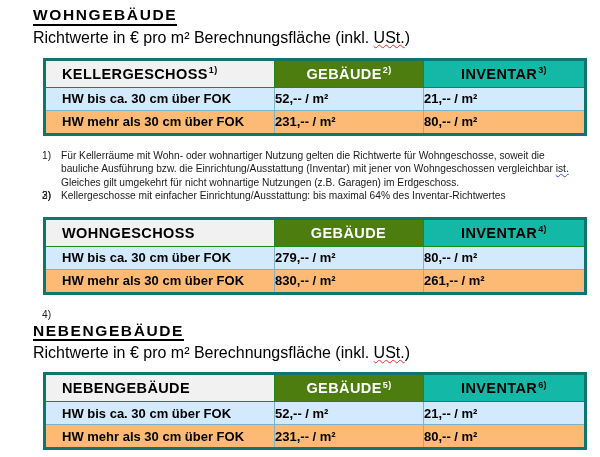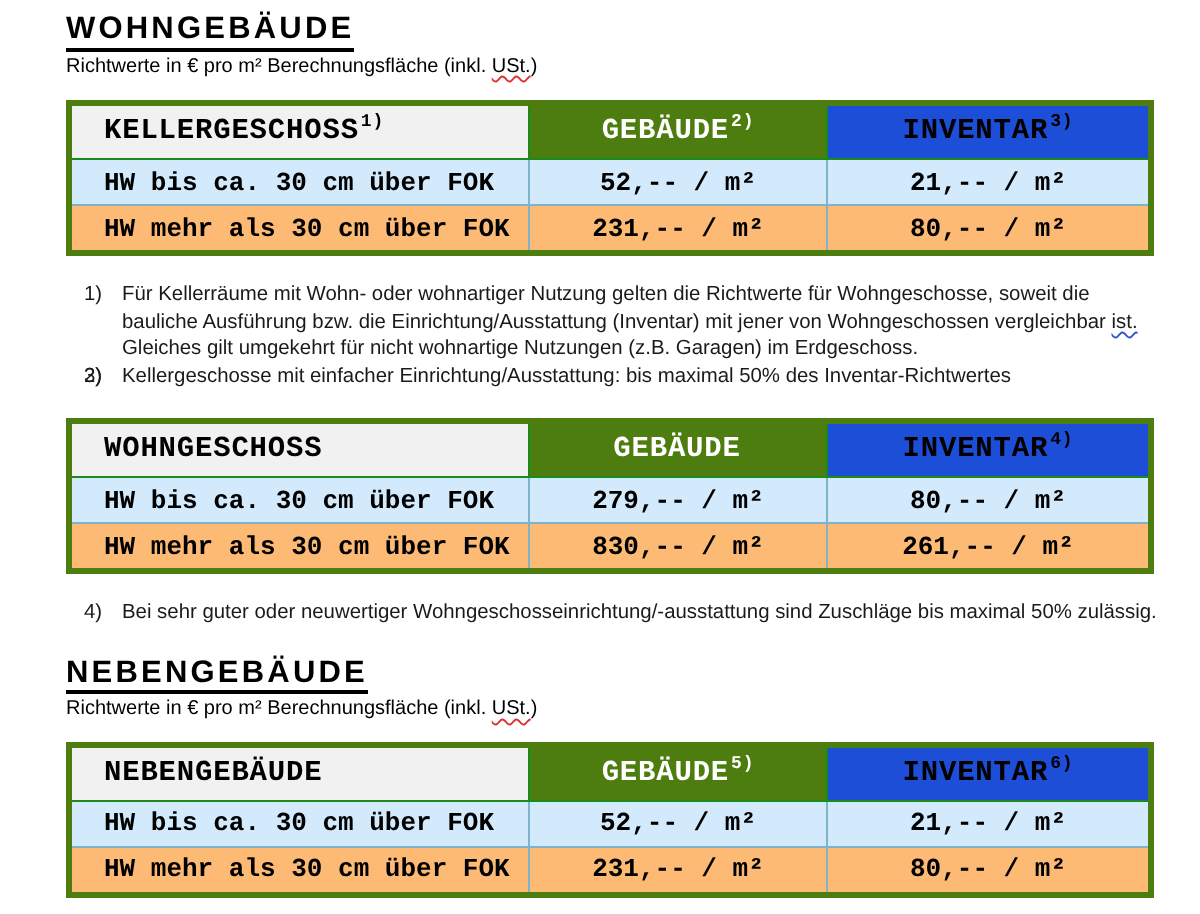--- a/index.html
+++ b/index.html
@@ -33,21 +33,21 @@
     display: inline-block;
     font-size: 15.5px;
     font-weight: bold;
     letter-spacing: 1.6px;
     border-bottom: 2px solid #000;
     padding-bottom: 0px;
     line-height: 1.15;
     white-space: nowrap;
   }
   .section-sub {
-    font-size: 10px;
+    font-size: 16px;
     font-weight: normal;
     letter-spacing: 0px;
     line-height: 1.25;
     padding-top: 2px;
     white-space: nowrap;
   }
 
   
   .spell {
     text-decoration: underline;
@@ -62,23 +62,22 @@
     text-decoration-color: #3355cc;
     text-decoration-thickness: 1px;
     text-underline-offset: 1px;
   }
 
   
   .rate-table {
     border-collapse: collapse;
     table-layout: fixed;
     width: 541px;
-    margin-left: 33px;
-    border: 3px solid #4d7c0f;
-    font-family: Liberation Mono, monospace;
+    margin-left: 43px;
+    border: 3px solid #0f766e;
   }
   .rate-table col.c-label { width: 230px; }
   .rate-table col.c-geb   { width: 149px; }
   .rate-table col.c-inv   { width: 162px; }
 
   .rate-table th,
   .rate-table td {
     padding: 0;
     margin: 0;
     height: 22px;
@@ -100,39 +99,39 @@
     background: #f1f1f1;
     color: #000;
     text-align: left;
     padding-left: 16px;
   }
   th.h-geb {
     background: #4d7c0f;
     color: #ffffff;
   }
   th.h-inv {
-    background: #1d4ed8;
+    background: #14b8a6;
     color: #000000;
   }
   sup.fn {
     font-size: 9px;
     font-weight: bold;
     vertical-align: super;
     line-height: 0;
     padding-left: 1px;
   }
 
   
   tr.row-a td { background: #d2eafb; }
   tr.row-b td { background: #fdba74; }
   td.cell-label {
     text-align: left;
     padding-left: 16px;
   }
-  td.cell-val { text-align: center; }
+  td.cell-val { text-align: left; }
 
   
   .footnotes {
     margin: 0;
     padding: 0;
     list-style: none;
     font-size: 10.2px;
     font-weight: normal;
     line-height: 1.32;
     color: #1a1a1a;
@@ -207,21 +206,21 @@
 
   <div class="fn-block">
     <ul class="footnotes">
       <li>
         <span class="fn-num">1)</span><span>Für Kellerräume mit Wohn- oder wohnartiger Nutzung gelten die Richtwerte für Wohngeschosse, soweit die bauliche Ausführung bzw. die Einrichtung/Ausstattung (Inventar) mit jener von Wohngeschossen vergleichbar </span><span class="grammar">ist.</span><span> Gleiches gilt umgekehrt für nicht wohnartige Nutzungen (z.B. Garagen) im Erdgeschoss.</span>
       </li>
       <li>
         <span class="fn-num">2)</span>
       </li>
       <li>
-        <span class="fn-num">3)</span><span>Kellergeschosse mit einfacher Einrichtung/Ausstattung: bis maximal 50% des Inventar-Richtwertes</span>
+        <span class="fn-num">3)</span><span>Kellergeschosse mit einfacher Einrichtung/Ausstattung: bis maximal 64% des Inventar-Richtwertes</span>
       </li>
     </ul>
   </div>
 
   <div class="gap-c"></div>
 
   <table class="rate-table">
     <colgroup>
         <col class="c-label">
         <col class="c-geb">
@@ -246,21 +245,21 @@
         <td class="cell-val">261,-- / m²</td>
       </tr>
     </tbody>
   </table>
 
   <div class="gap-b"></div>
 
   <div class="fn-block">
     <ul class="footnotes">
       <li>
-        <span class="fn-num">4)</span><span>Bei sehr guter oder neuwertiger Wohngeschosseinrichtung/-ausstattung sind Zuschläge bis maximal 50% zulässig.</span>
+        <span class="fn-num">4)</span>
       </li>
     </ul>
   </div>
 
   <div class="gap-c"></div>
 
   <div class="section-head">
     <div class="section-title">NEBENGEBÄUDE</div>
     <div class="section-sub">
       <span>Richtwerte in € pro m² Berechnungsfläche (inkl. </span><span class="spell">USt.</span><span>)</span>

